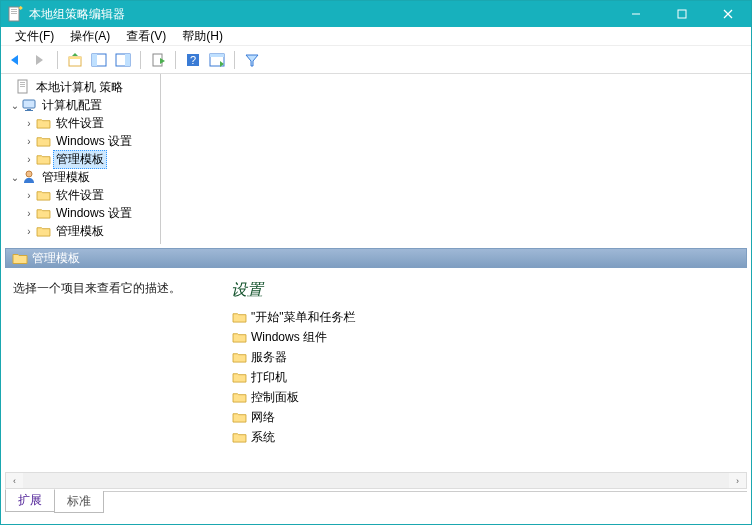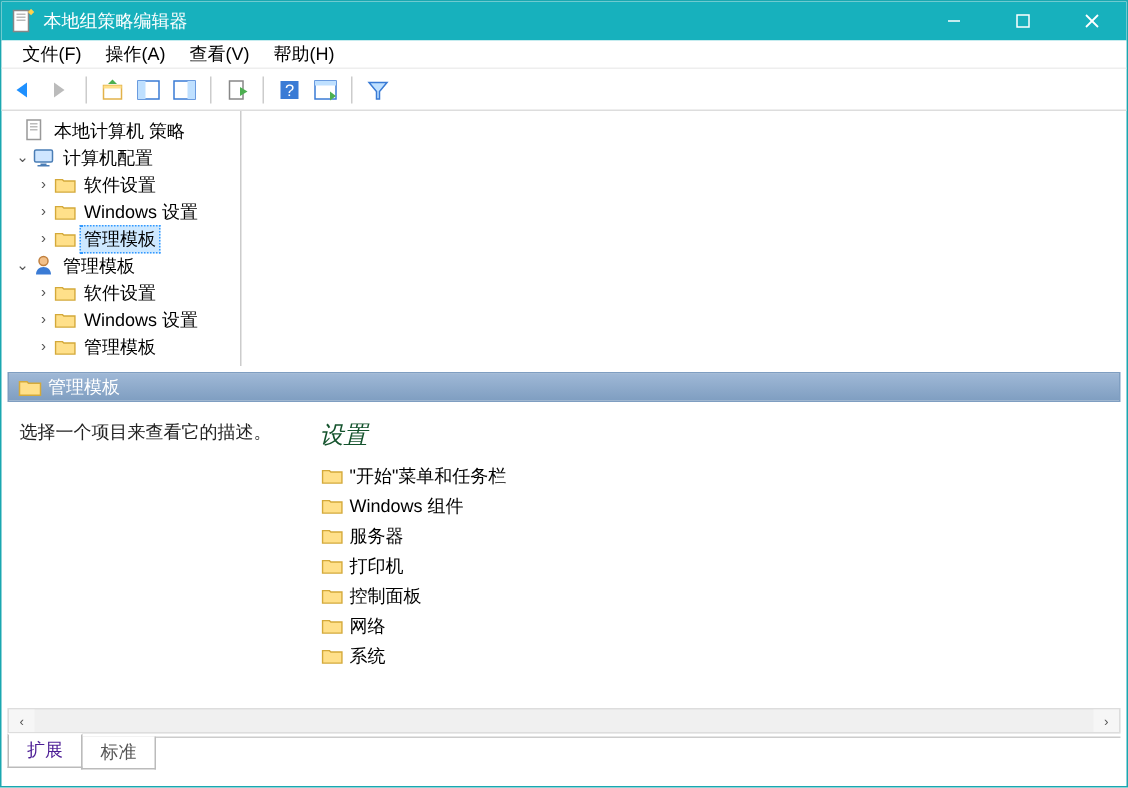--- a/index.html
+++ b/index.html
@@ -24,21 +24,21 @@
   .tree-indent { display: inline-block; }
   .twisty { width: 12px; height: 12px; display: inline-flex; align-items: center; justify-content: center; font-size: 10px; color: #555; }
   .tree-icon { width: 16px; height: 16px; display: inline-flex; align-items: center; justify-content: center; margin-right: 2px; }
   .tree-label { padding: 1px 3px; }
   .tree-label.selected { background: #cde8ff; border: 1px dotted #3399ff; padding: 0 2px; }
   
   .detail { flex: 1; display: flex; flex-direction: column; border-left: 0; }
   .header-row { height: 20px; background: linear-gradient(#9fb8d6, #7f9ec1); color: #fff; display: flex; align-items: center; padding: 0 6px; border: 1px solid #7f9ec1; margin: 4px 4px 0 4px; font-size: 12px; }
   .header-row .folder-icon-h { width: 16px; height: 14px; margin-right: 4px; }
   
-  .detail-split { flex: 1; display: flex; margin: 4px 4px 0 4px; border-top: 0; overflow: hidden; }
+  .detail-split { flex: 1; display: flex; margin: 4px 4px 0 4px; border-top: 0; overflow: hidden; gap: 18px; }
   .desc-pane { width: 200px; padding: 8px; font-size: 12px; color: #222; }
   .list-pane { flex: 1; padding: 6px 4px; overflow: auto; position: relative; }
   .col-header { font-size: 16px; padding: 2px 4px 6px 4px; color: #14532d; font-style: italic; }
   .list-row { display: flex; align-items: center; height: 20px; padding: 0 4px; }
   .list-row .li-icon { width: 16px; height: 16px; display: inline-flex; align-items: center; justify-content: center; margin-right: 4px; }
   
   .hscroll-stub { height: 17px; margin: 0 4px; display: flex; align-items: center; background: #f0f0f0; border: 1px solid #ddd; }
   .hscroll-stub .left, .hscroll-stub .right { width: 17px; height: 15px; display: flex; align-items: center; justify-content: center; font-size: 9px; color: #555; background: #f6f6f6; }
   .hscroll-stub .right { margin-left: auto; }
   

